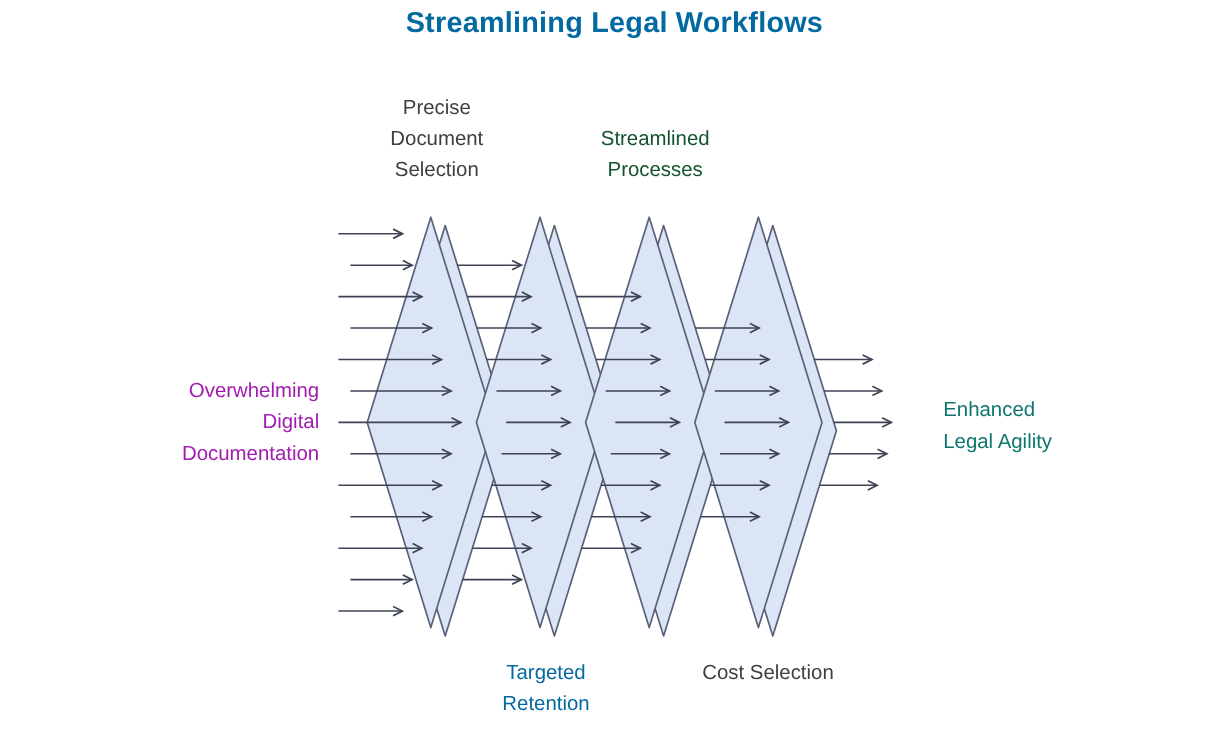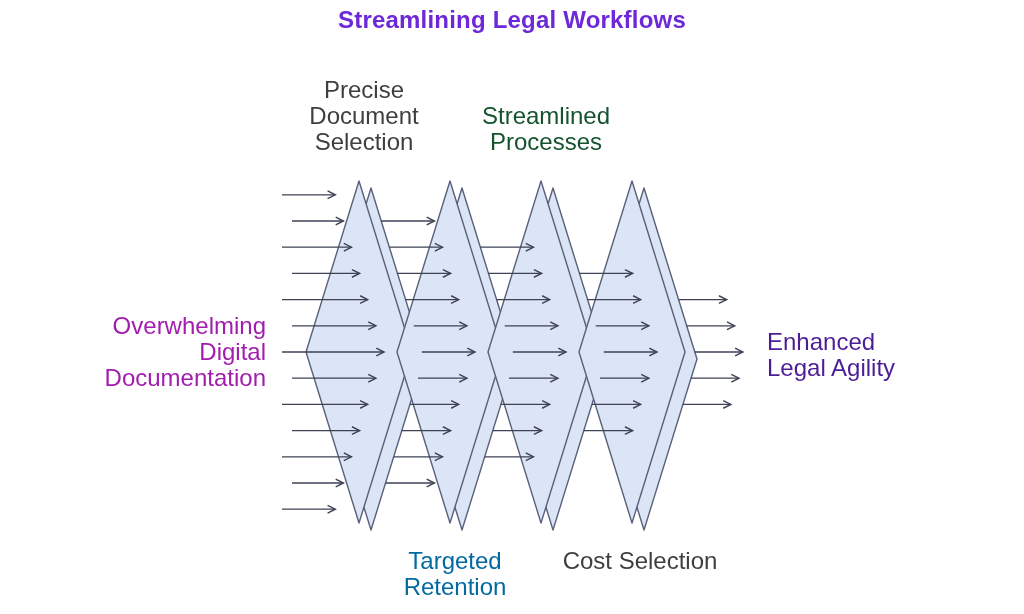--- a/index.html
+++ b/index.html
@@ -13,35 +13,35 @@
   .title {
     position:absolute; left:0; right:0; top:6px;
     text-align:center;
     font-size:24px; font-weight:bold;
     color:#383838;
     letter-spacing:0.2px;
   }
   #diagram { position:absolute; left:0; top:0; }
   .label {
     position:absolute;
-    font-size:24px; line-height:26px;
+    font-size:17px; line-height:26px;
     color:#3f3f3f;
   }
   .input-label  { left:40px;  top:313px; width:226px; text-align:right; }
   .output-label { left:767px; top:329px; width:200px; text-align:left; }
   .fl0 { left:254px; top:77px;  width:220px; text-align:center; }
   .fl1 { left:345px; top:548px; width:220px; text-align:center; }
   .fl2 { left:436px; top:103px; width:220px; text-align:center; }
   .fl3 { left:530px; top:548px; width:220px; text-align:center; }
 </style>
 </head>
 <body>
 
 <div class="canvas" style="background: rgb(255, 255, 255);">
-  <div class="title" style="color: #6d28d9;">Streamlining Legal Workflows</div>
+  <div class="title" style="color: #0369a1;">Streamlining Legal Workflows</div>
 
   <svg id="diagram" width="1024" height="614" viewBox="0 0 1024 614" xmlns="http://www.w3.org/2000/svg">
       <defs>
         <marker id="ah" viewBox="0 0 10 10" refX="8.5" refY="5" markerWidth="11" markerHeight="11" orient="auto" markerUnits="userSpaceOnUse">
   <path d="M1.5,1.5 L8.5,5 L1.5,8.5" fill="none" stroke="#3e4254" stroke-width="1.3"></path>
         </marker>
       </defs>
       <polygon points="371,188 424,359 371,530 318,359" fill="#dce5f6" stroke="#59607a" stroke-width="1.4" stroke-linejoin="round"></polygon>
       <polygon points="359,181 412,352 359,523 306,352" fill="#dce5f6" stroke="#59607a" stroke-width="1.4" stroke-linejoin="round"></polygon>
       <polygon points="462,188 515,359 462,530 409,359" fill="#dce5f6" stroke="#59607a" stroke-width="1.4" stroke-linejoin="round"></polygon>
@@ -91,18 +91,18 @@
       <line x1="591.9" y1="404.4" x2="640.8" y2="404.4" stroke="#3e4254" stroke-width="1.3" marker-end="url(#ah)"></line>
       <line x1="583.8" y1="430.6" x2="632.6" y2="430.6" stroke="#3e4254" stroke-width="1.3" marker-end="url(#ah)"></line>
       <line x1="678.6" y1="299.6" x2="726.6" y2="299.6" stroke="#3e4254" stroke-width="1.3" marker-end="url(#ah)"></line>
       <line x1="686.7" y1="325.8" x2="734.7" y2="325.8" stroke="#3e4254" stroke-width="1.3" marker-end="url(#ah)"></line>
       <line x1="694.8" y1="352.0" x2="742.8" y2="352.0" stroke="#3e4254" stroke-width="1.3" marker-end="url(#ah)"></line>
       <line x1="691.0" y1="378.2" x2="739.0" y2="378.2" stroke="#3e4254" stroke-width="1.3" marker-end="url(#ah)"></line>
       <line x1="682.9" y1="404.4" x2="730.9" y2="404.4" stroke="#3e4254" stroke-width="1.3" marker-end="url(#ah)"></line>
     </svg>
 
   <div class="label input-label" style="color: #a21caf;">Overwhelming<br>Digital<br>Documentation</div>
-  <div class="label output-label" style="color: #4c1d95;">Enhanced<br>Legal Agility</div>
+  <div class="label output-label" style="color: #0f766e; margin-left: 19px;">Enhanced<br>Legal Agility</div>
   <div class="label fl0" style="color: rgb(63, 63, 63);">Precise<br>Document<br>Selection</div>
   <div class="label fl1" style="color: #0369a1;">Targeted<br>Retention</div>
   <div class="label fl2" style="color: #14532d;">Streamlined<br>Processes</div>
   <div class="label fl3" style="color: rgb(63, 63, 63);">Cost Selection</div>
 </div>
 
 </body></html>

